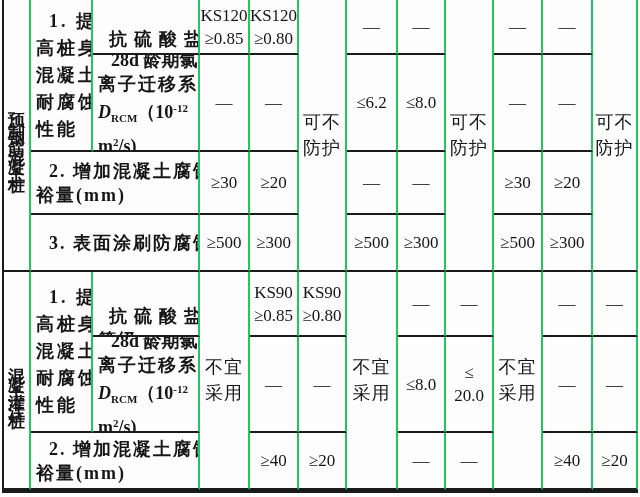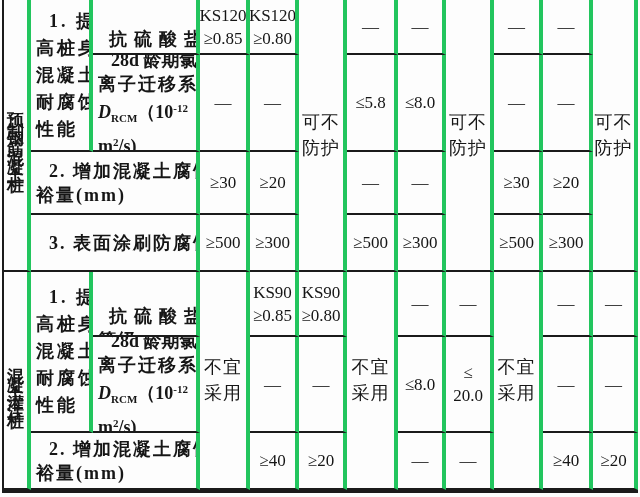--- a/index.html
+++ b/index.html
@@ -17,21 +17,21 @@
   }
   .tbl {
     position: absolute; left: 2px; top: 0;
     display: grid;
     grid-template-columns: 27px 62px 107px 50px 49px 48px 51px 48px 48px 49px 50px 45px;
     grid-template-rows: 55px 97px 63px 57px 65px 96px 57px;
     border-left: 2px solid #1b1b1b;
     border-bottom: 3px solid #1b1b1b;
   }
   .cell {
-    border-right: 4px solid #22c55e;
+    border-right: 2px solid #22c55e;
     border-bottom: 2px solid #1b1b1b;
     display: flex; flex-direction: column;
     justify-content: center; align-items: center;
     overflow: hidden;
     background: transparent;
   }
   
   .val { font-size: 17px; text-align: center; line-height: 23px; letter-spacing: 0; }
   .val .v2line { line-height: 23px; }
   
@@ -118,21 +118,21 @@
     </div>
 
     <div class="cell lbl" style="grid-column:3;grid-row:2">
       <div class="line ind"><span class="latin">28d 龄期氯</span></div>
       <div class="line">离子迁移系数</div>
       <div class="line"><span class="ital latin">D</span><sub>RCM</sub><span class="latin">（10</span><sup>-12</sup></div>
       <div class="line"><span class="latin">m</span><sup>2</sup><span class="latin">/s)</span></div>
     </div>
     <div class="cell val" style="grid-column:4;grid-row:2">—</div>
     <div class="cell val" style="grid-column:5;grid-row:2">—</div>
-    <div class="cell val" style="grid-column:7;grid-row:2">≤5.8</div>
+    <div class="cell val" style="grid-column:7;grid-row:2">≤6.2</div>
     <div class="cell val" style="grid-column:8;grid-row:2">≤8.0</div>
     <div class="cell val" style="grid-column:10;grid-row:2">—</div>
     <div class="cell val" style="grid-column:11;grid-row:2">—</div>
 
     <div class="cell lbl" style="grid-column:2/span 2;grid-row:3;justify-content:center">
       <div class="line ind">2. 增加混凝土腐蚀</div>
       <div class="line">裕量(mm)</div>
     </div>
     <div class="cell val" style="grid-column:4;grid-row:3">≥30</div>
     <div class="cell val" style="grid-column:5;grid-row:3">≥20</div>

